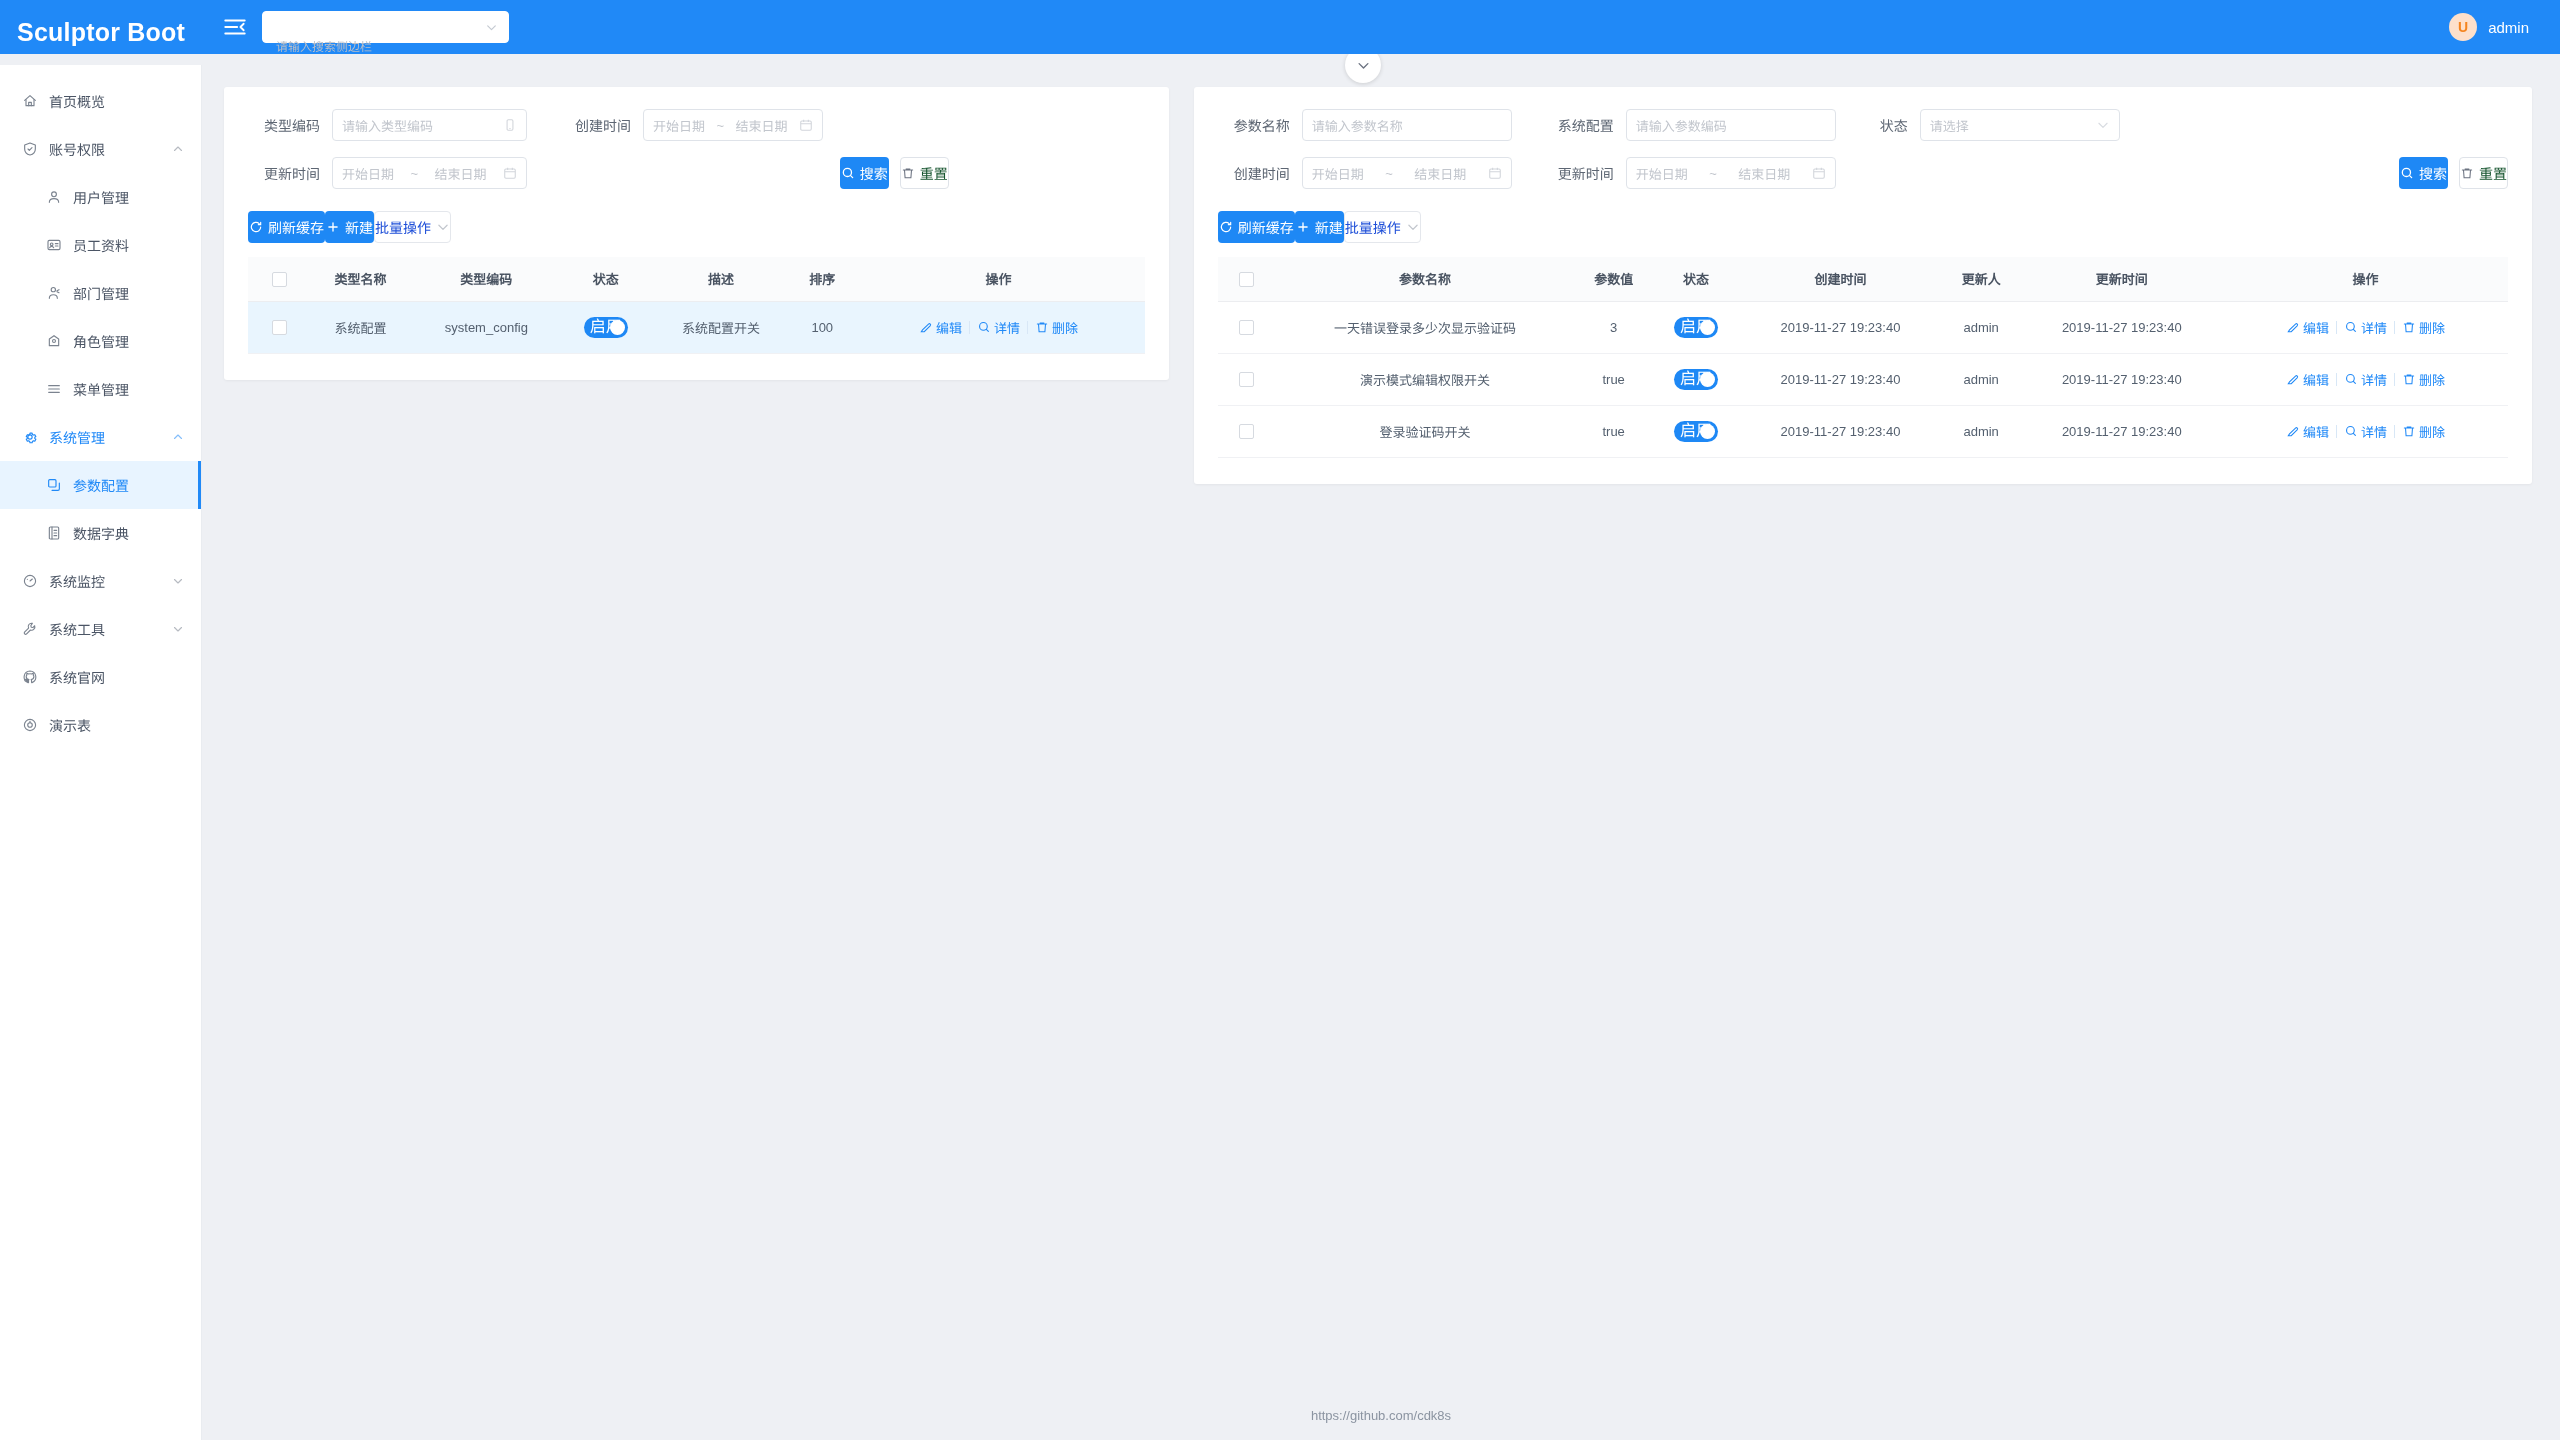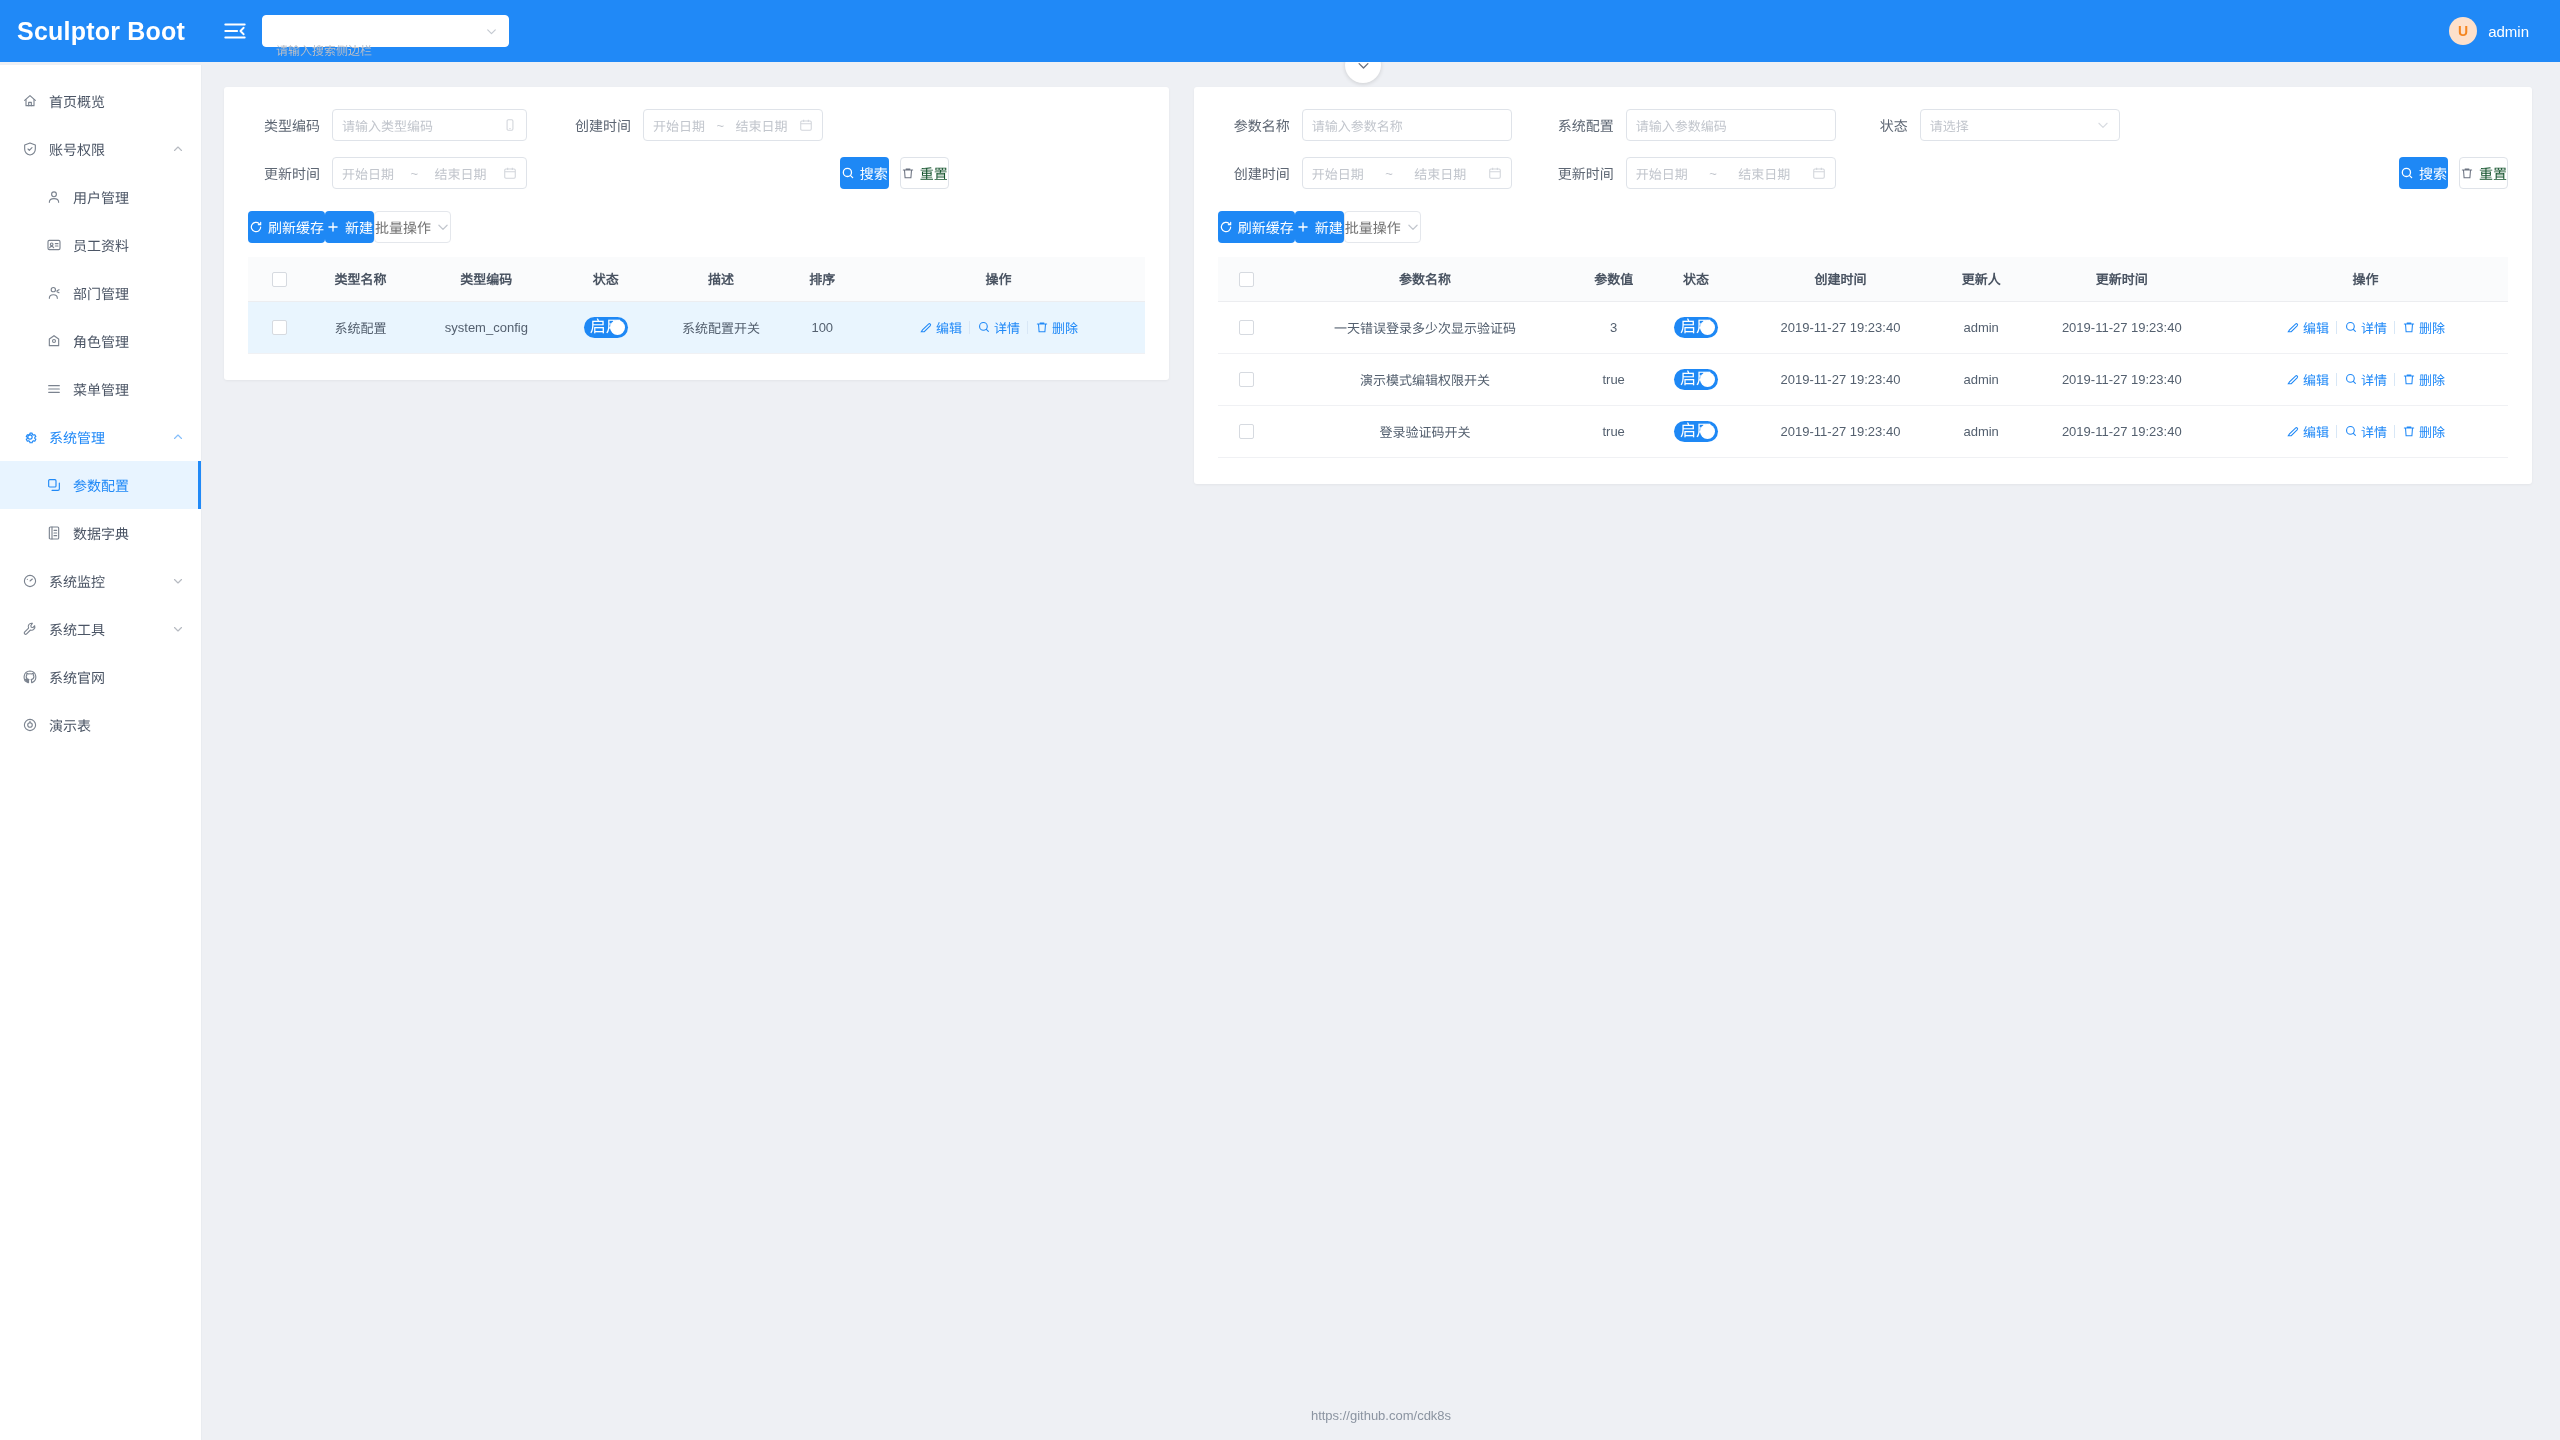--- a/index.html
+++ b/index.html
@@ -6,22 +6,22 @@
   * { box-sizing: border-box; margin: 0; padding: 0; }
   html, body {
     width: 2560px; height: 1440px;
     font-family: "Liberation Sans", "DejaVu Sans", sans-serif;
     background: #eef0f4;
     overflow: hidden;
   }
 
   
   #header {
-    position: absolute; top: 0; left: 0; width: 2560px; height: 62px;
-    background: #2089f7; display: flex; align-items: center; z-index: 30;
+    position: absolute; top: 0; left: 0; width: 2560px; height: 54px;
+    background: #2089f7; display: flex; z-index: 30;
   }
   #brand {
     width: 202px; height: 65px; display: flex; align-items: center;
     justify-content: center; color: #fff; font-size: 25px; font-weight: 700;
     letter-spacing: .2px;
   }
   #hdr-left { display: flex; align-items: center; gap: 14px; padding-left: 20px; }
   .collapse-ico { width: 26px; height: 26px; display: block; }
   #hdr-search {
     width: 247px; height: 32px; background: #fff; border-radius: 4px;
@@ -105,21 +105,21 @@
   .ctl-date .tilde { color: #c2c6cd; font-size: 13px; }
   .icn { width: 14px; height: 14px; flex: none; display: block; opacity: .65; }
 
   .btn {
     height: 32px; border-radius: 4px; font-size: 14px; display: inline-flex;
     align-items: center; justify-content: center; gap: 5px; cursor: pointer;
     padding: 0 0; white-space: nowrap; border: 1px solid transparent;
   }
   .btn-primary { background: #1e88f5; color: #fff; }
   .btn-default { background: #fff; color: #14532d; border-color: #dfe3e9; }
-  .btn-disabled { background: #fff; color: #737373; border-color: #e4e7ec; cursor: not-allowed; }
+  .btn-disabled { background: #fff; color: #1d4ed8; border-color: #e4e7ec; cursor: not-allowed; }
   .btn .icn { opacity: 1; }
 
   .toolbar { display: flex; align-items: center; margin: 22px 0 0 0; }
   .toolbar .btn { height: 32px; }
 
   
   table { width: 100%; border-collapse: collapse; margin-top: 14px; }
   thead th {
     background: #fafbfc; font-size: 13px; color: #4a5462; font-weight: 600;
     height: 44px; border-bottom: 1px solid #ecedf0; padding: 0 6px;

